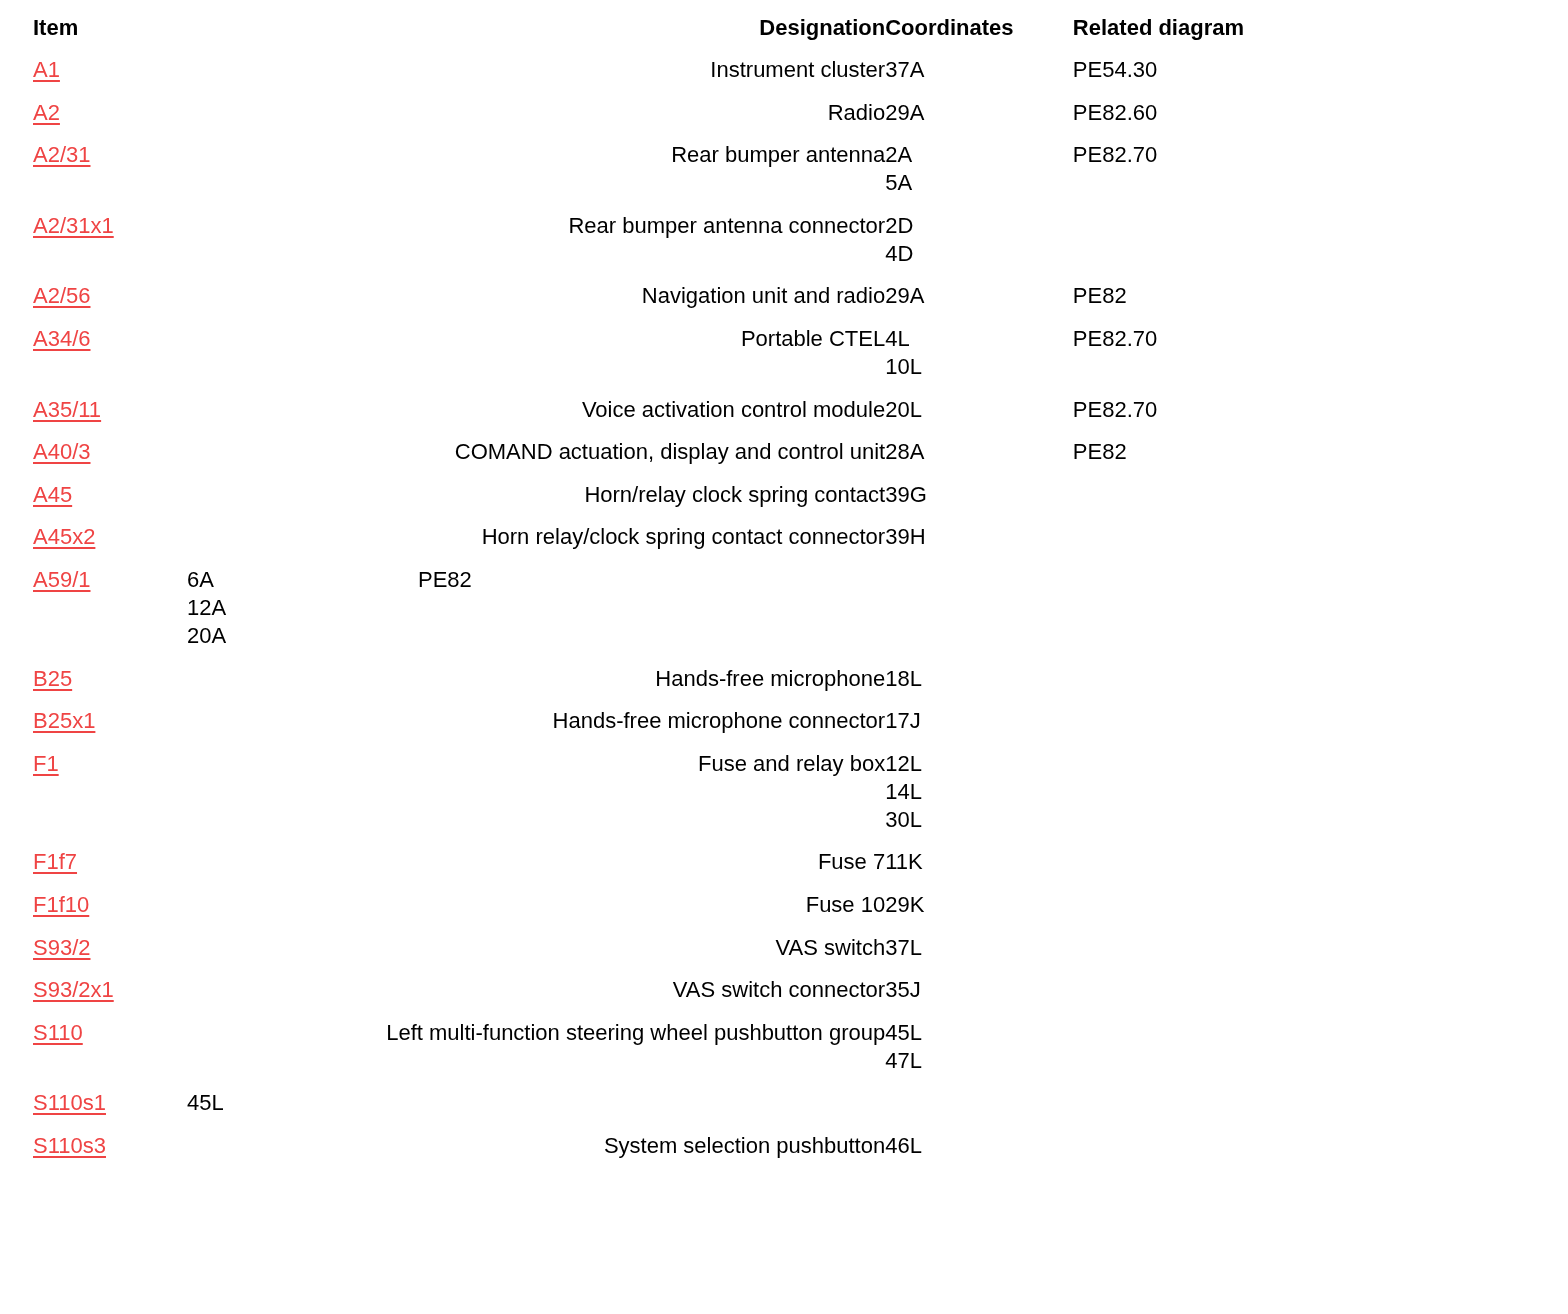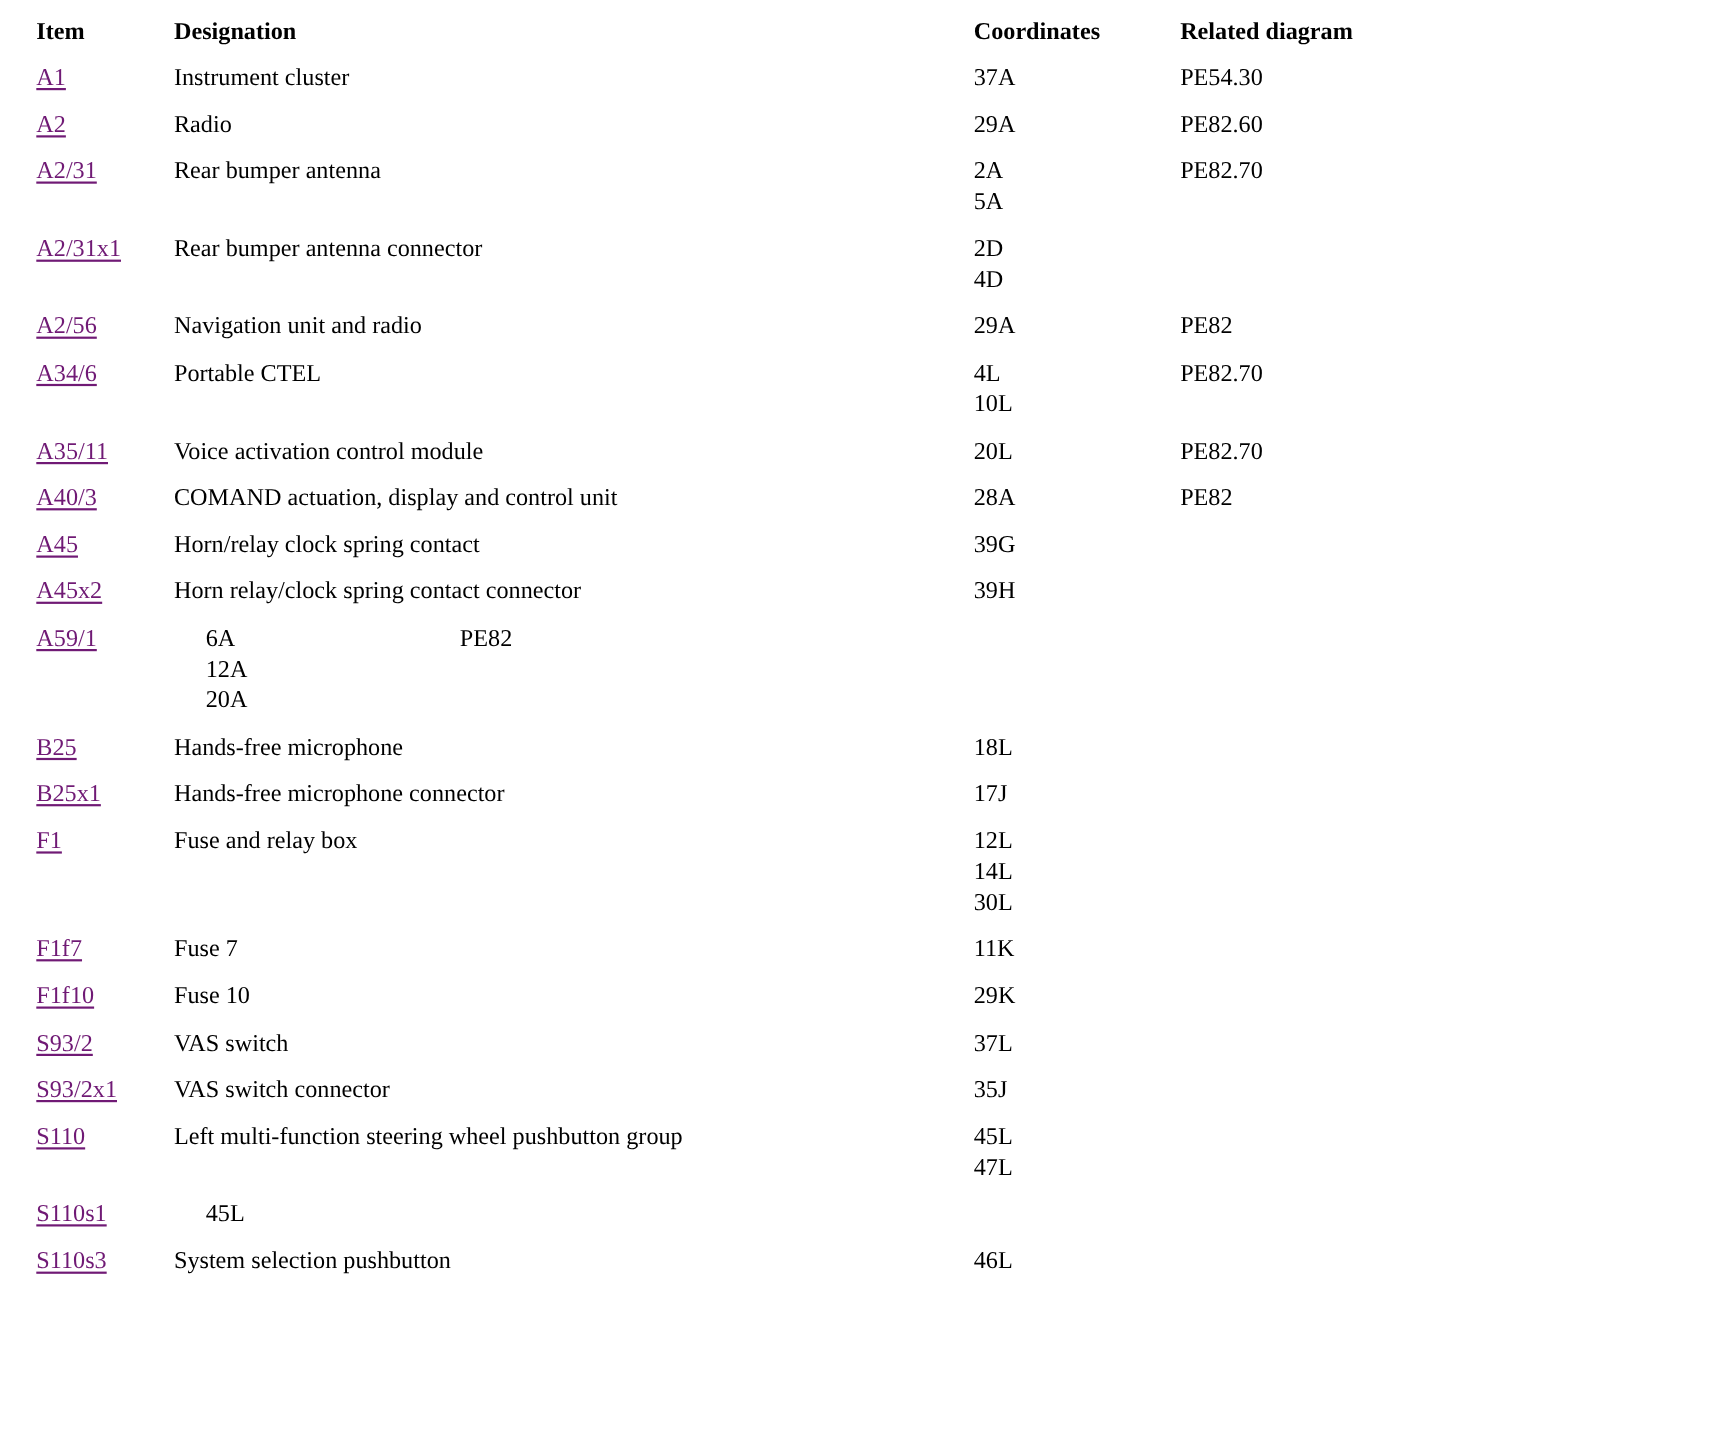--- a/index.html
+++ b/index.html
@@ -14,38 +14,37 @@
       font-family: "Liberation Sans", sans-serif;
       font-size: 22px;
       color: #000000;
       position: relative;
     }
     .table {
       position: absolute;
       left: 0;
       top: 14px;
       width: 1280px;
-      font-family: Liberation Serif, serif;
     }
     .row {
       display: flex;
       align-items: flex-start;
       margin-bottom: 14.6px;
       line-height: 28px;
     }
     .header-row {
       font-weight: bold;
       margin-bottom: 14px;
     }
     .col-item { position: relative; width: 154px; padding-left: 33px; box-sizing: content-box; }
-    .col-desig { width: 895px; }
+    .col-desig { width: 895px; text-align: right; }
     .col-coord { width: 231px; }
     .col-diag { width: 255px; }
     .item-link {
-      color: #701a75;
+      color: #ef4444;
       text-decoration: underline;
       text-underline-offset: 3px;
       cursor: pointer;
     }
     .coord-line { display: block; }
   </style>
 </head>
 <body>
 
 <div class="table">

